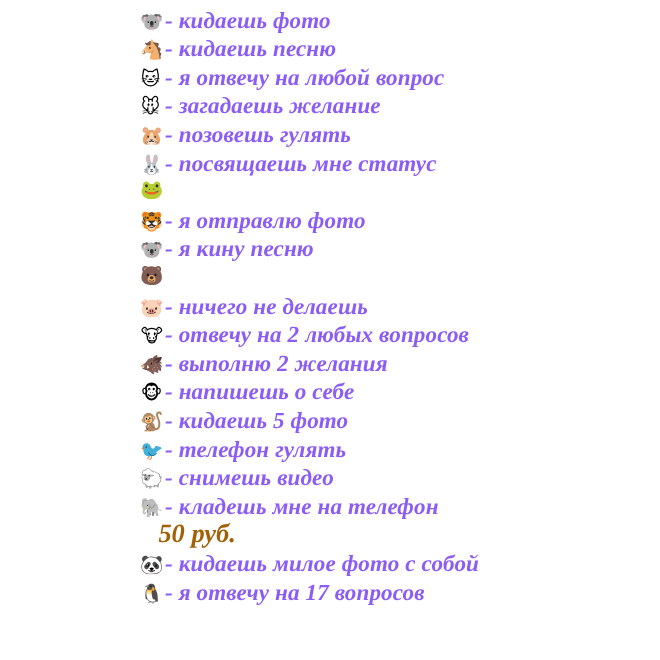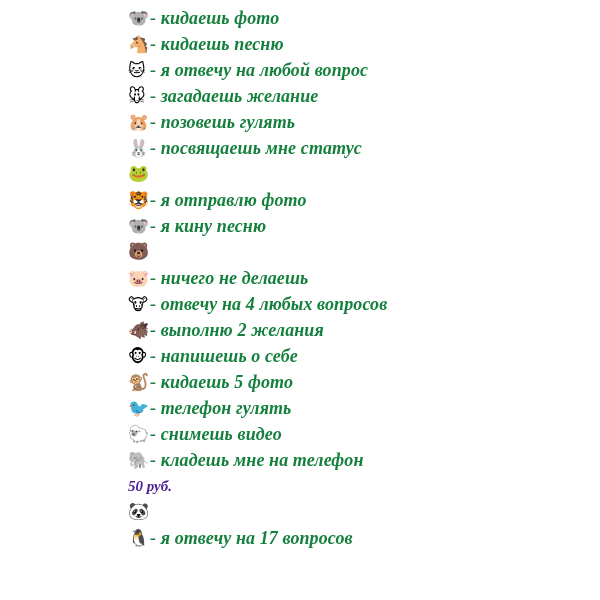--- a/index.html
+++ b/index.html
@@ -40,33 +40,33 @@
     font-size: 17px;
     line-height: 22px;
     text-align: left;
     font-family: "DejaVu Sans", sans-serif;
     filter: saturate(0.85);
   }
   .txt {
     font-family: "Liberation Serif", serif;
     font-style: italic;
     font-weight: bold;
-    font-size: 18px;
+    font-size: 21px;
     line-height: 24px;
-    color: #15803d;
+    color: #8b5cf6;
     letter-spacing: 0.1px;
   }
   .cont {
-    margin-left: 0px;
+    margin-left: 16px;
     font-family: "Liberation Serif", serif;
     font-style: italic;
     font-weight: bold;
-    font-size: 15px;
+    font-size: 24px;
     line-height: 24px;
-    color: #4c1d95;
+    color: #a16207;
   }
   .controw {
     display: flex;
     align-items: baseline;
     height: 26px;
     padding-left: 0px;
   }
 </style>
 </head>
 <body>
@@ -122,21 +122,21 @@
       <span class="emoji">🐻</span>
     </div>
 
     <div class="row">
       <span class="emoji">🐷</span>
       <span class="txt">- ничего не делаешь</span>
     </div>
 
     <div class="row">
       <span class="emoji">🐮</span>
-      <span class="txt">- отвечу на 4 любых вопросов</span>
+      <span class="txt">- отвечу на 2 любых вопросов</span>
     </div>
 
     <div class="row">
       <span class="emoji">🐗</span>
       <span class="txt">- выполню 2 желания</span>
     </div>
 
     <div class="row">
       <span class="emoji">🐵</span>
       <span class="txt">- напишешь о себе</span>
@@ -161,20 +161,21 @@
       <span class="emoji">🐘</span>
       <span class="txt">- кладешь мне на телефон</span>
     </div>
 
     <div class="controw">
       <span class="cont">50 руб.</span>
     </div>
 
     <div class="row">
       <span class="emoji">🐼</span>
+      <span class="txt">- кидаешь милое фото с собой</span>
     </div>
 
     <div class="row">
       <span class="emoji">🐧</span>
       <span class="txt">- я отвечу на 17 вопросов</span>
     </div>
 
   </div>
 </div>
 

